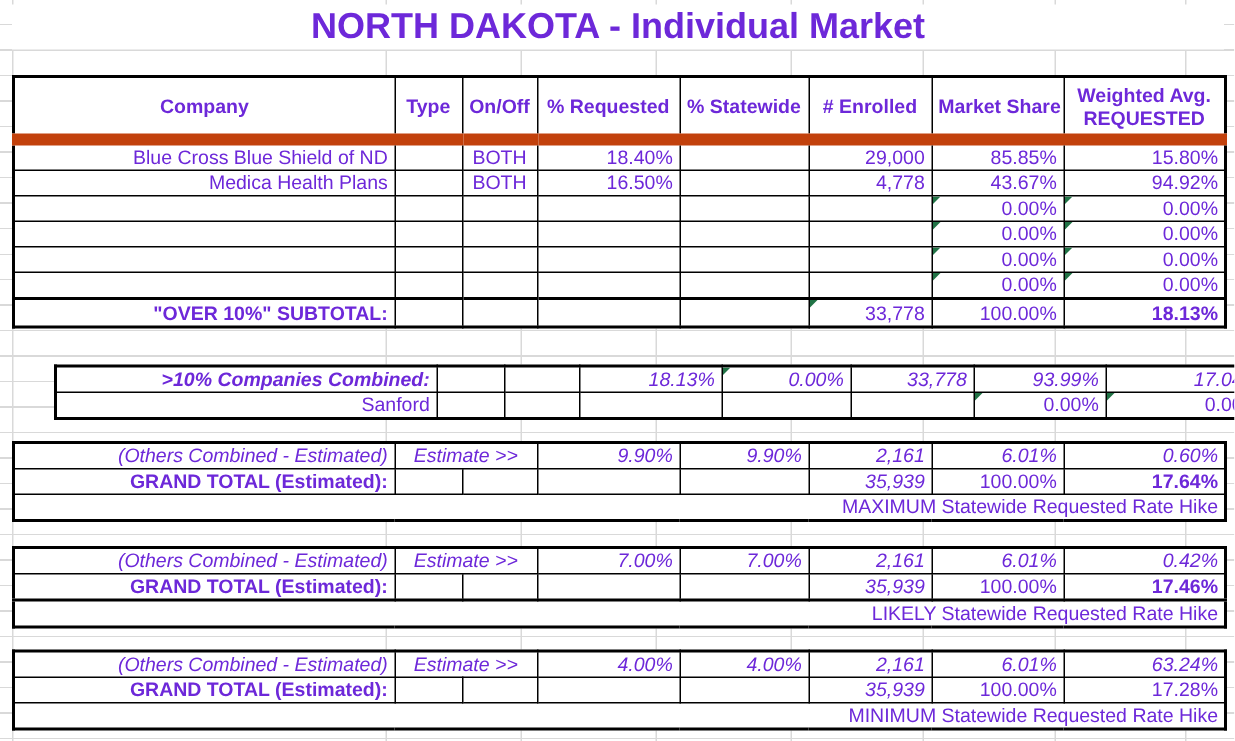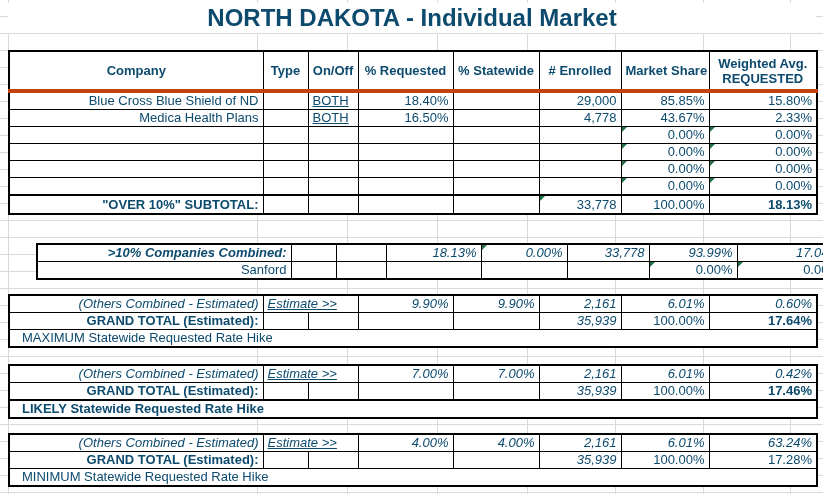--- a/index.html
+++ b/index.html
@@ -1,49 +1,49 @@
 <!DOCTYPE html>
 <html><head>
 <meta charset="utf-8">
 <style>
   html,body{margin:0;padding:0;background:#fff;}
   .screen{position:relative;width:823px;height:494px;overflow:hidden;background:#fff;
-          font-family:"Liberation Sans",sans-serif;color:#0c4a6e;}
+          font-family:"Liberation Sans",sans-serif;color:#6d28d9;}
   .gridbg{position:absolute;inset:0;
     background-image:
       linear-gradient(#d9d9d9,#d9d9d9),
       linear-gradient(#d9d9d9,#d9d9d9),
       linear-gradient(#d9d9d9,#d9d9d9),
       linear-gradient(#d9d9d9,#d9d9d9),
       linear-gradient(#d9d9d9,#d9d9d9),
       linear-gradient(#d9d9d9,#d9d9d9),
       linear-gradient(#d9d9d9,#d9d9d9),
       linear-gradient(#d9d9d9,#d9d9d9),
       repeating-linear-gradient(to bottom, transparent 0 16px, #d9d9d9 16px 17px);
     background-repeat:no-repeat,no-repeat,no-repeat,no-repeat,no-repeat,no-repeat,no-repeat,no-repeat,repeat;
     background-size:1px 100%,1px 100%,1px 100%,1px 100%,1px 100%,1px 100%,1px 100%,1px 100%,auto;
     background-position:8px 0,257px 0,347px 0,437px 0,527px 0,615px 0,703px 0,790px 0,0 0;}
   .title{position:absolute;left:8px;top:3px;width:808px;height:30px;line-height:30px;
          text-align:center;font-size:24px;font-weight:bold;background:#fff;}
   table.tbl{position:absolute;left:8px;border-collapse:collapse;table-layout:fixed;
             width:808px;background:#fff;border:2px solid #000;}
   .tbl td{border:1px solid #000;height:16px;line-height:16px;font-size:13px;
           padding:0 4px;white-space:nowrap;overflow:hidden;position:relative;}
-  .r{text-align:right;} .c{text-decoration:underline;}
+  .r{text-align:right;} .c{text-align:center;}
   .i{font-style:italic;} .b{font-weight:bold;} .bi{font-weight:bold;font-style:italic;}
   .main{top:50px;}
-  .main tr.hdr td{font-weight:bold;text-align:center;border-bottom:4px solid #c2410c;height:37px;line-height:15px;vertical-align:middle;}
+  .main tr.hdr td{font-weight:bold;text-align:center;border-bottom:8px solid #c2410c;height:37px;line-height:15px;vertical-align:middle;}
   .wrap{white-space:normal !important;}
   .main tr.subtotal td{border-top:2px solid #000;height:17px;}
   .sec2{top:243px;margin-left:28px;}
   .sec3{top:294px;}
   .sec4{top:364px;border:3px solid #000;background:#ffff99;}
   .sec5{top:433px;}
-  tr.cap td{padding-left:12px;}
-  .sec4 tr.cap td{border-top:2px solid #000;font-weight:bold;margin-top:32px;}
+  tr.cap td{text-align:right;padding-left:12px;}
+  .sec4 tr.cap td{border-top:2px solid #000;font-weight:normal;margin-top:32px;}
   .tri{position:absolute;top:0;left:0;width:0;height:0;
        border-top:5px solid #217346;border-right:5px solid transparent;}
 </style>
 </head>
 <body>
 
 <div class="screen">
   <div class="gridbg"></div>
 
   <div class="title">NORTH DAKOTA - Individual Market</div>
@@ -81,21 +81,21 @@
       <td class="r">15.80%</td>
     </tr>
     <tr>
       <td class="r">Medica Health Plans</td>
       <td class="c"></td>
       <td class="c">BOTH</td>
       <td class="r">16.50%</td>
       <td class="r"></td>
       <td class="r">4,778</td>
       <td class="r">43.67%</td>
-      <td class="r">2.33%</td>
+      <td class="r">94.92%</td>
     </tr>
     <tr>
       <td class="r"></td>
       <td class="c"></td>
       <td class="c"></td>
       <td class="r"></td>
       <td class="r"></td>
       <td class="r"></td>
       <td class="r"><span class="tri"></span><span>0.00%</span></td>
       <td class="r"><span class="tri"></span><span>0.00%</span></td>

